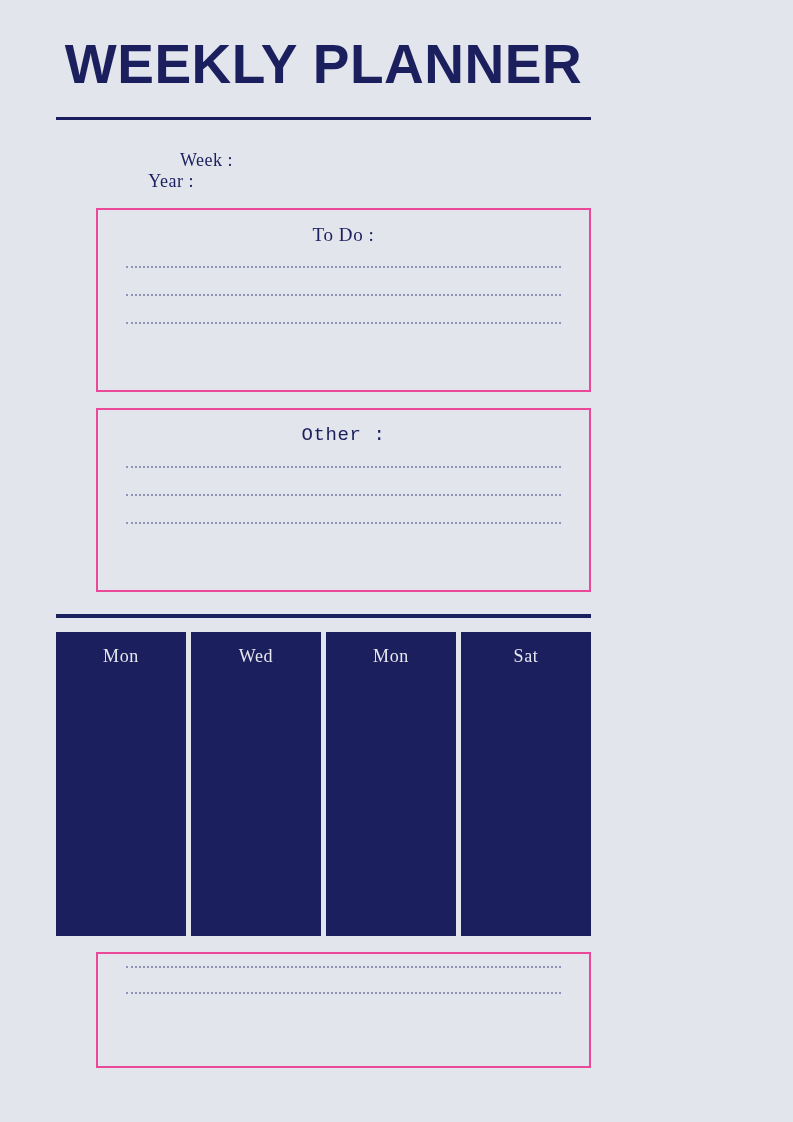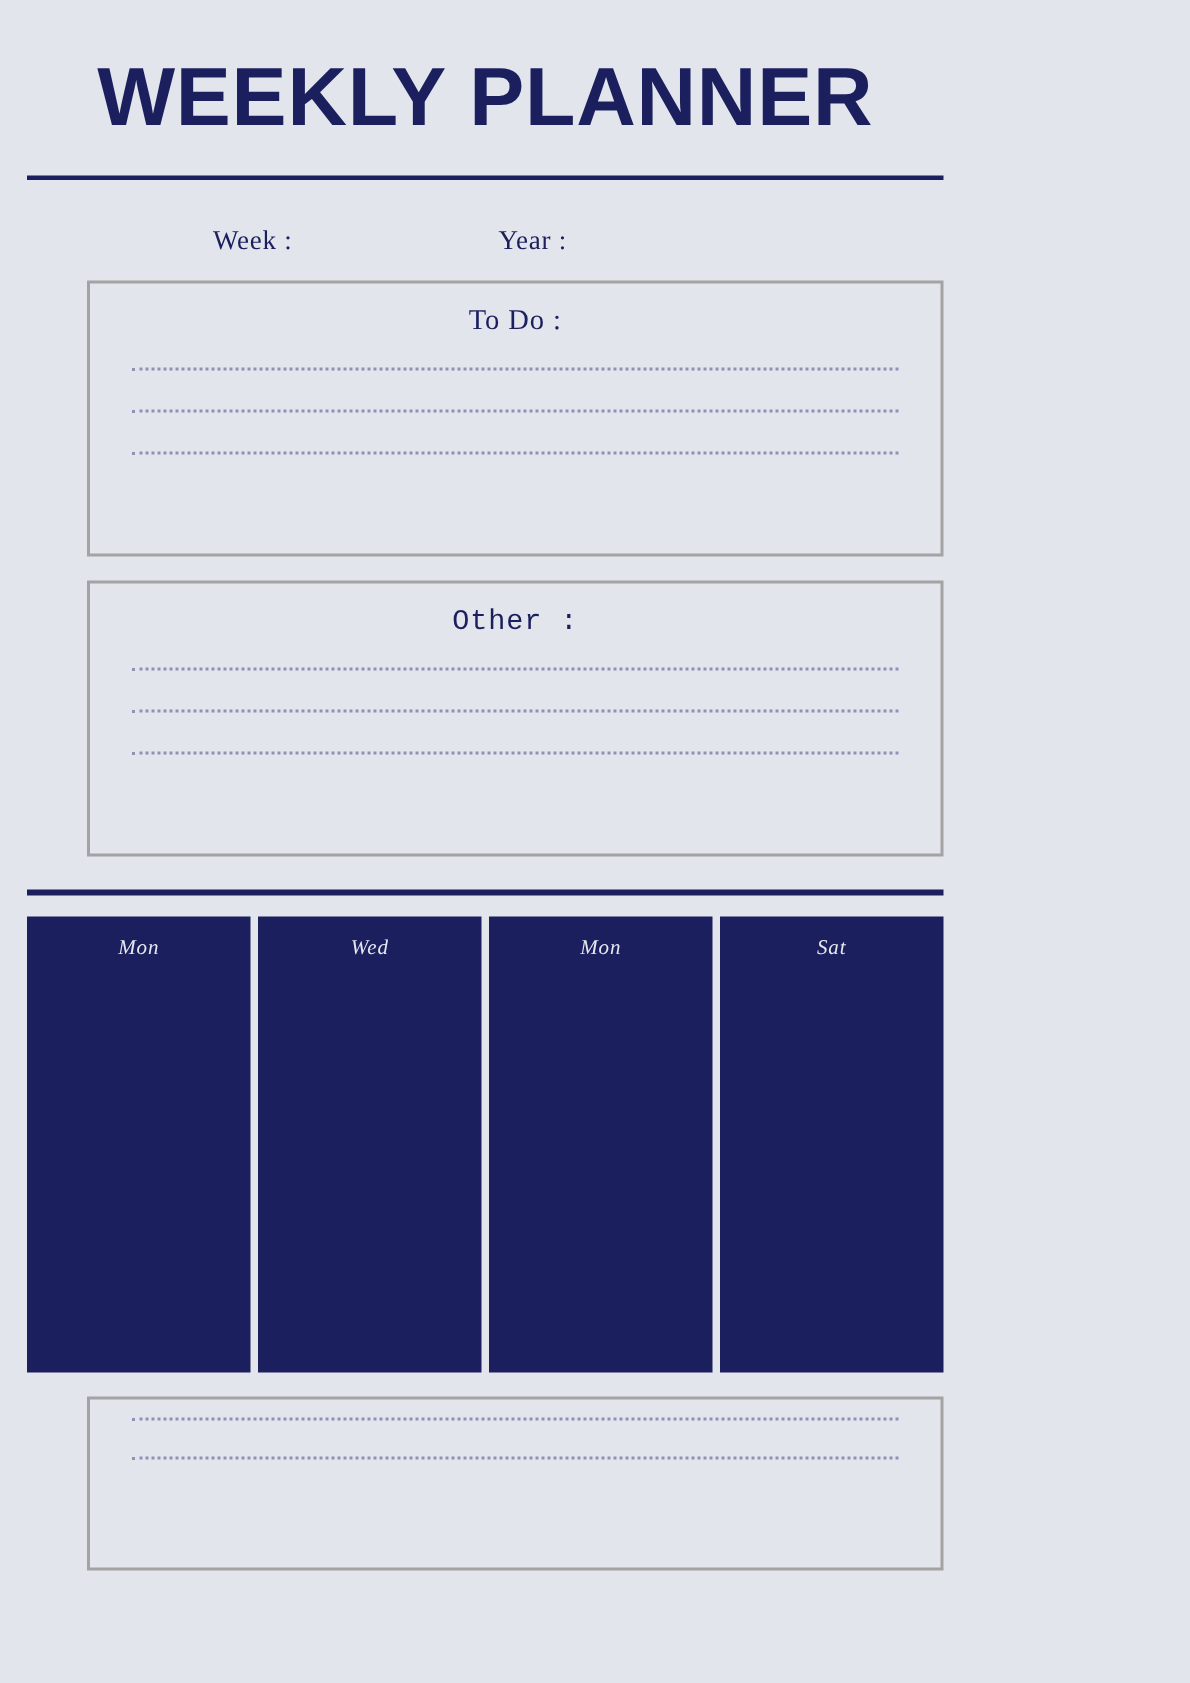--- a/index.html
+++ b/index.html
@@ -12,21 +12,21 @@
     background: #e2e5ec;
     font-family: "Liberation Serif", serif;
     color: #1c1f5e;
     overflow: hidden;
   }
   .page {
     position: relative;
     width: 647px;
     height: 1122px;
     box-sizing: border-box;
-    padding: 0 18px;
+    padding: 0 56px;
   }
 
   
   .title-wrap {
     padding-top: 34px;
     text-align: center;
   }
   .title {
     font-family: "Liberation Sans", sans-serif;
     font-weight: bold;
@@ -42,32 +42,33 @@
     background: #1c1f5e;
     width: 100%;
   }
 
   
   .meta-row {
     display: flex;
     margin-top: 30px;
     padding: 0 14px;
     font-size: 18px;
+    flex-direction: column;
   }
   .meta-item {
     color: #1c1f5e;
     letter-spacing: 0.5px;
   }
   .meta-week  { width: 36%; text-align: left; padding-left: 110px; box-sizing: border-box;}
   .meta-month { width: 32%; text-align: left; }
   .meta-year  { width: 32%; text-align: center; padding-left: 40px; box-sizing: border-box;}
 
   
   .box {
-    border: 2px solid #a3a3a3;
+    border: 2px solid #ec4899;
     box-sizing: border-box;
     margin-top: 16px;
     padding: 14px 28px 18px 28px;
     background: transparent;
     margin-left: 40px;
   }
   .box-label {
     text-align: center;
     font-size: 19px;
     letter-spacing: 0.6px;
@@ -101,23 +102,22 @@
   }
   .day-col {
     flex: 1 1 0;
     background: #1c1f5e;
     color: #e6e8ef;
     text-align: center;
     padding-top: 14px;
     box-sizing: border-box;
   }
   .day-label {
-    font-size: 14px;
+    font-size: 18px;
     letter-spacing: 0.6px;
-    font-style: italic;
   }
 </style>
 </head>
 <body>
 
 <div class="page">
 
   <div class="title-wrap">
     <h1 class="title">WEEKLY PLANNER</h1>
   </div>

